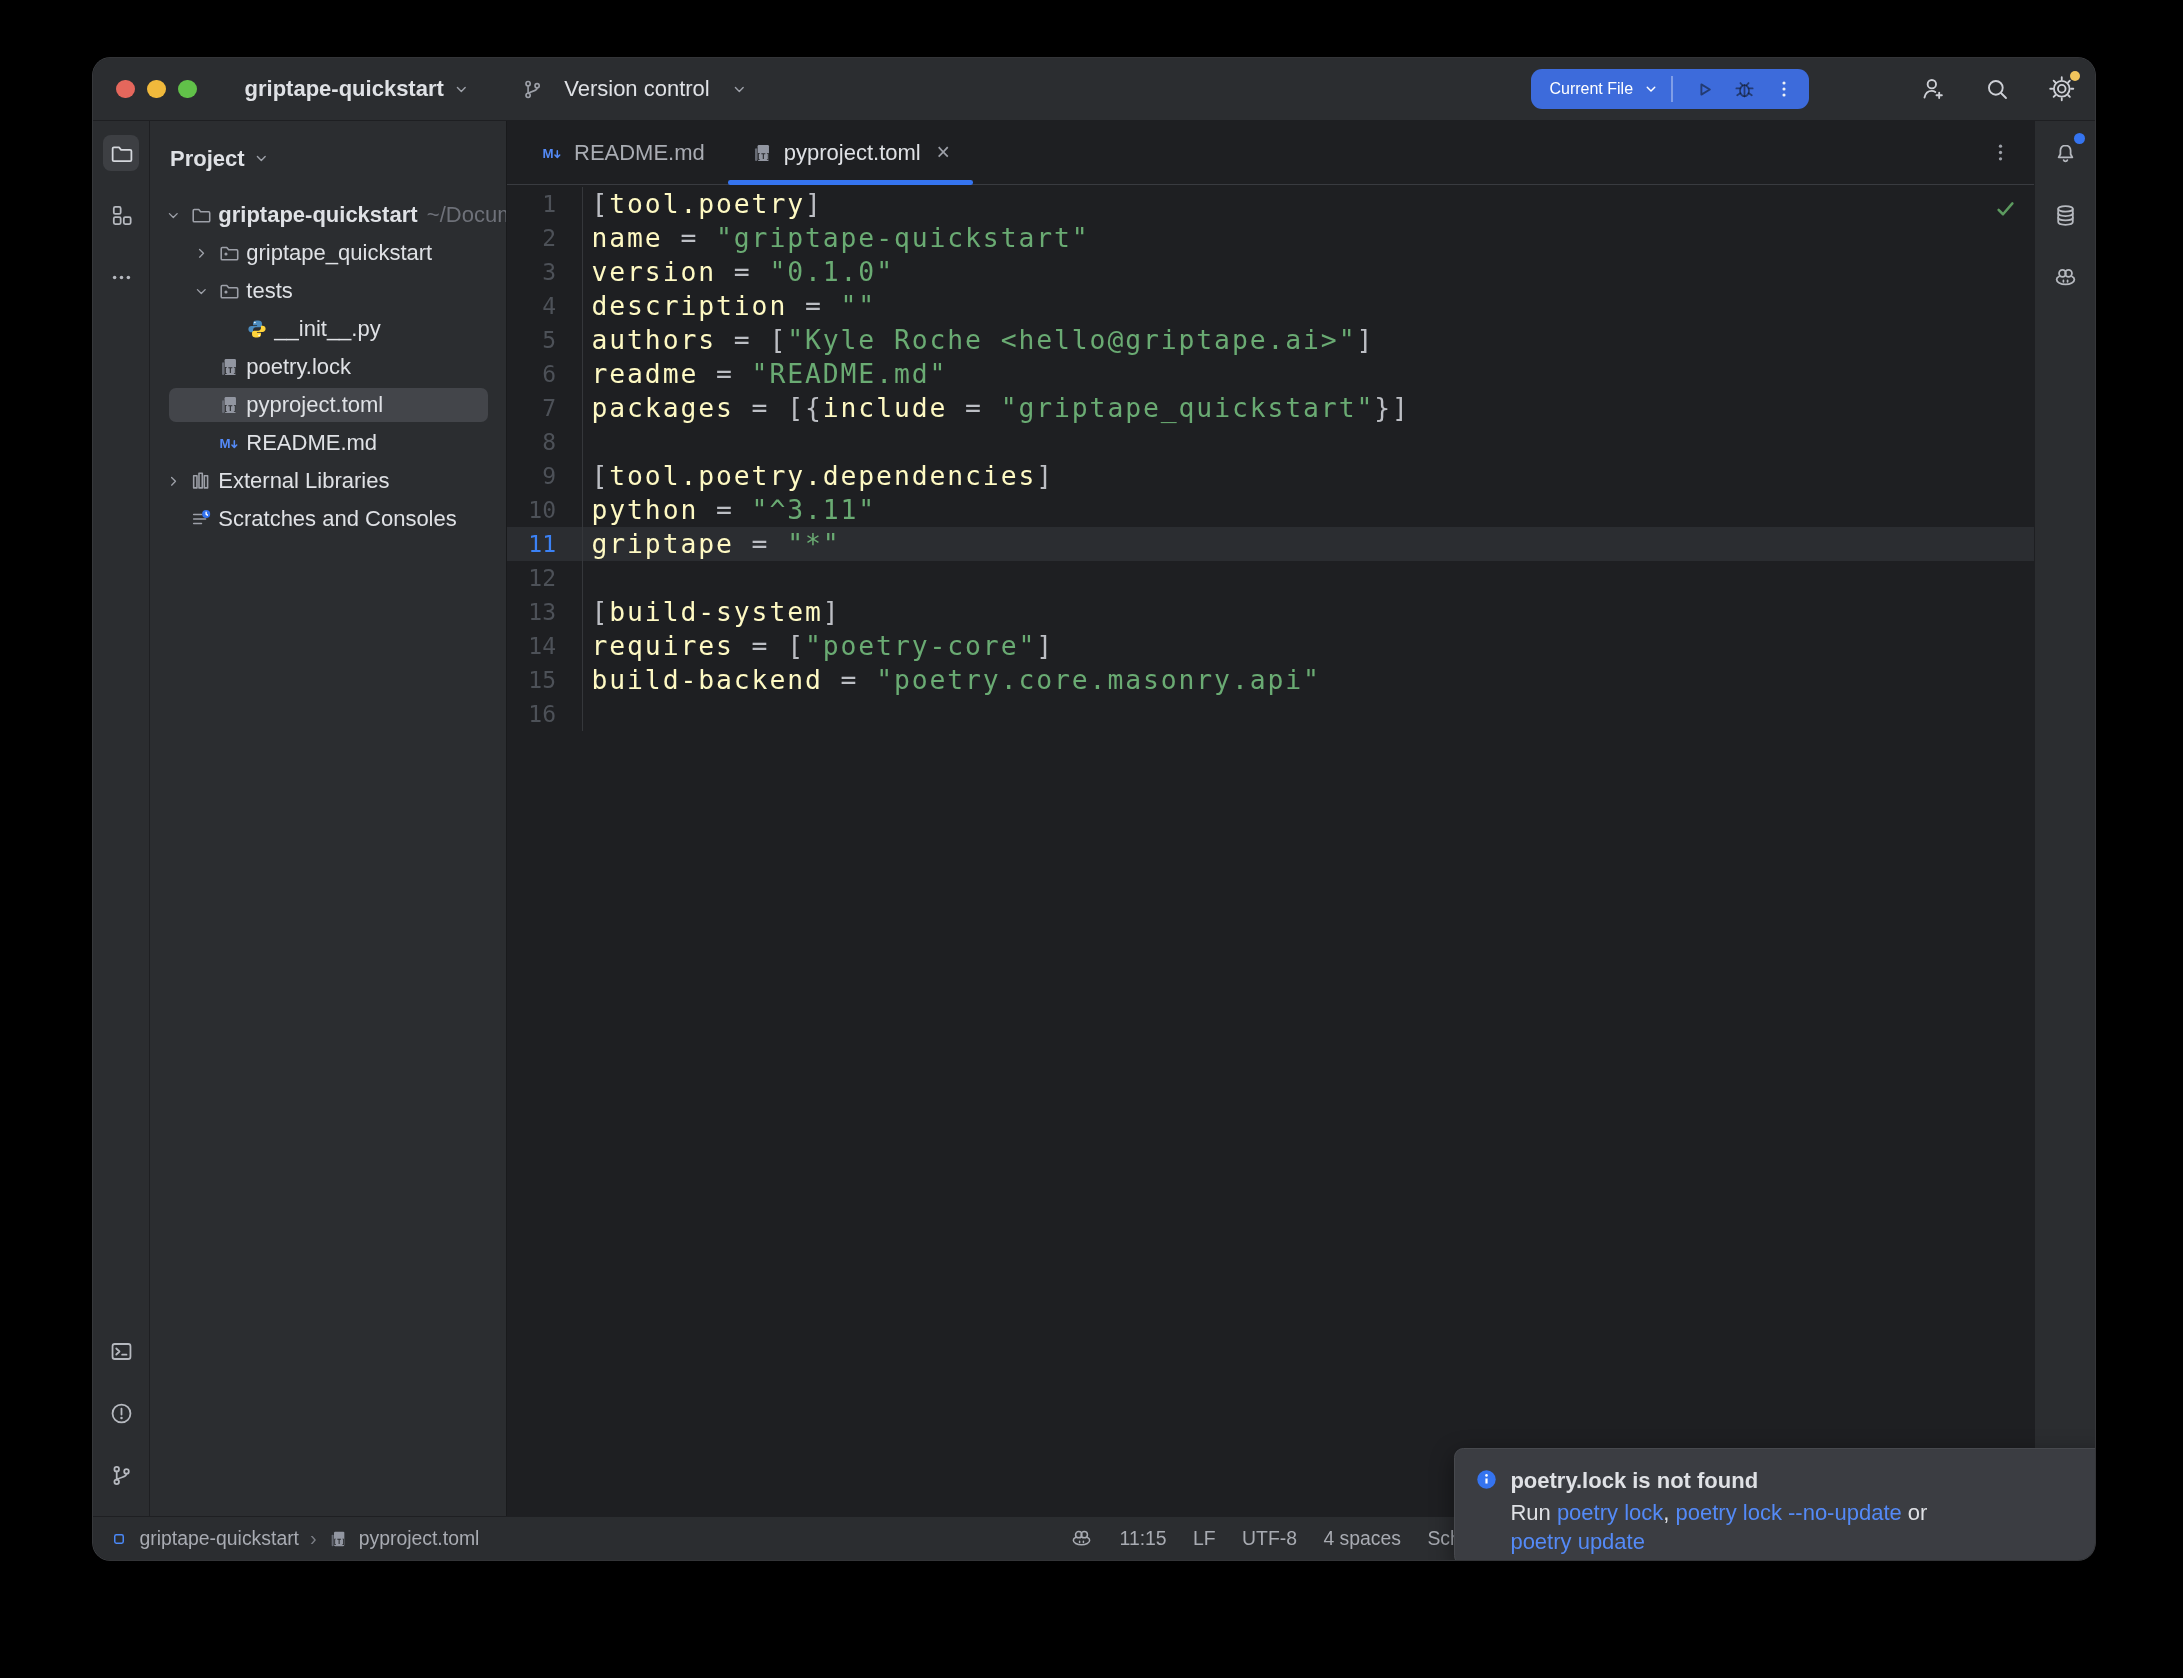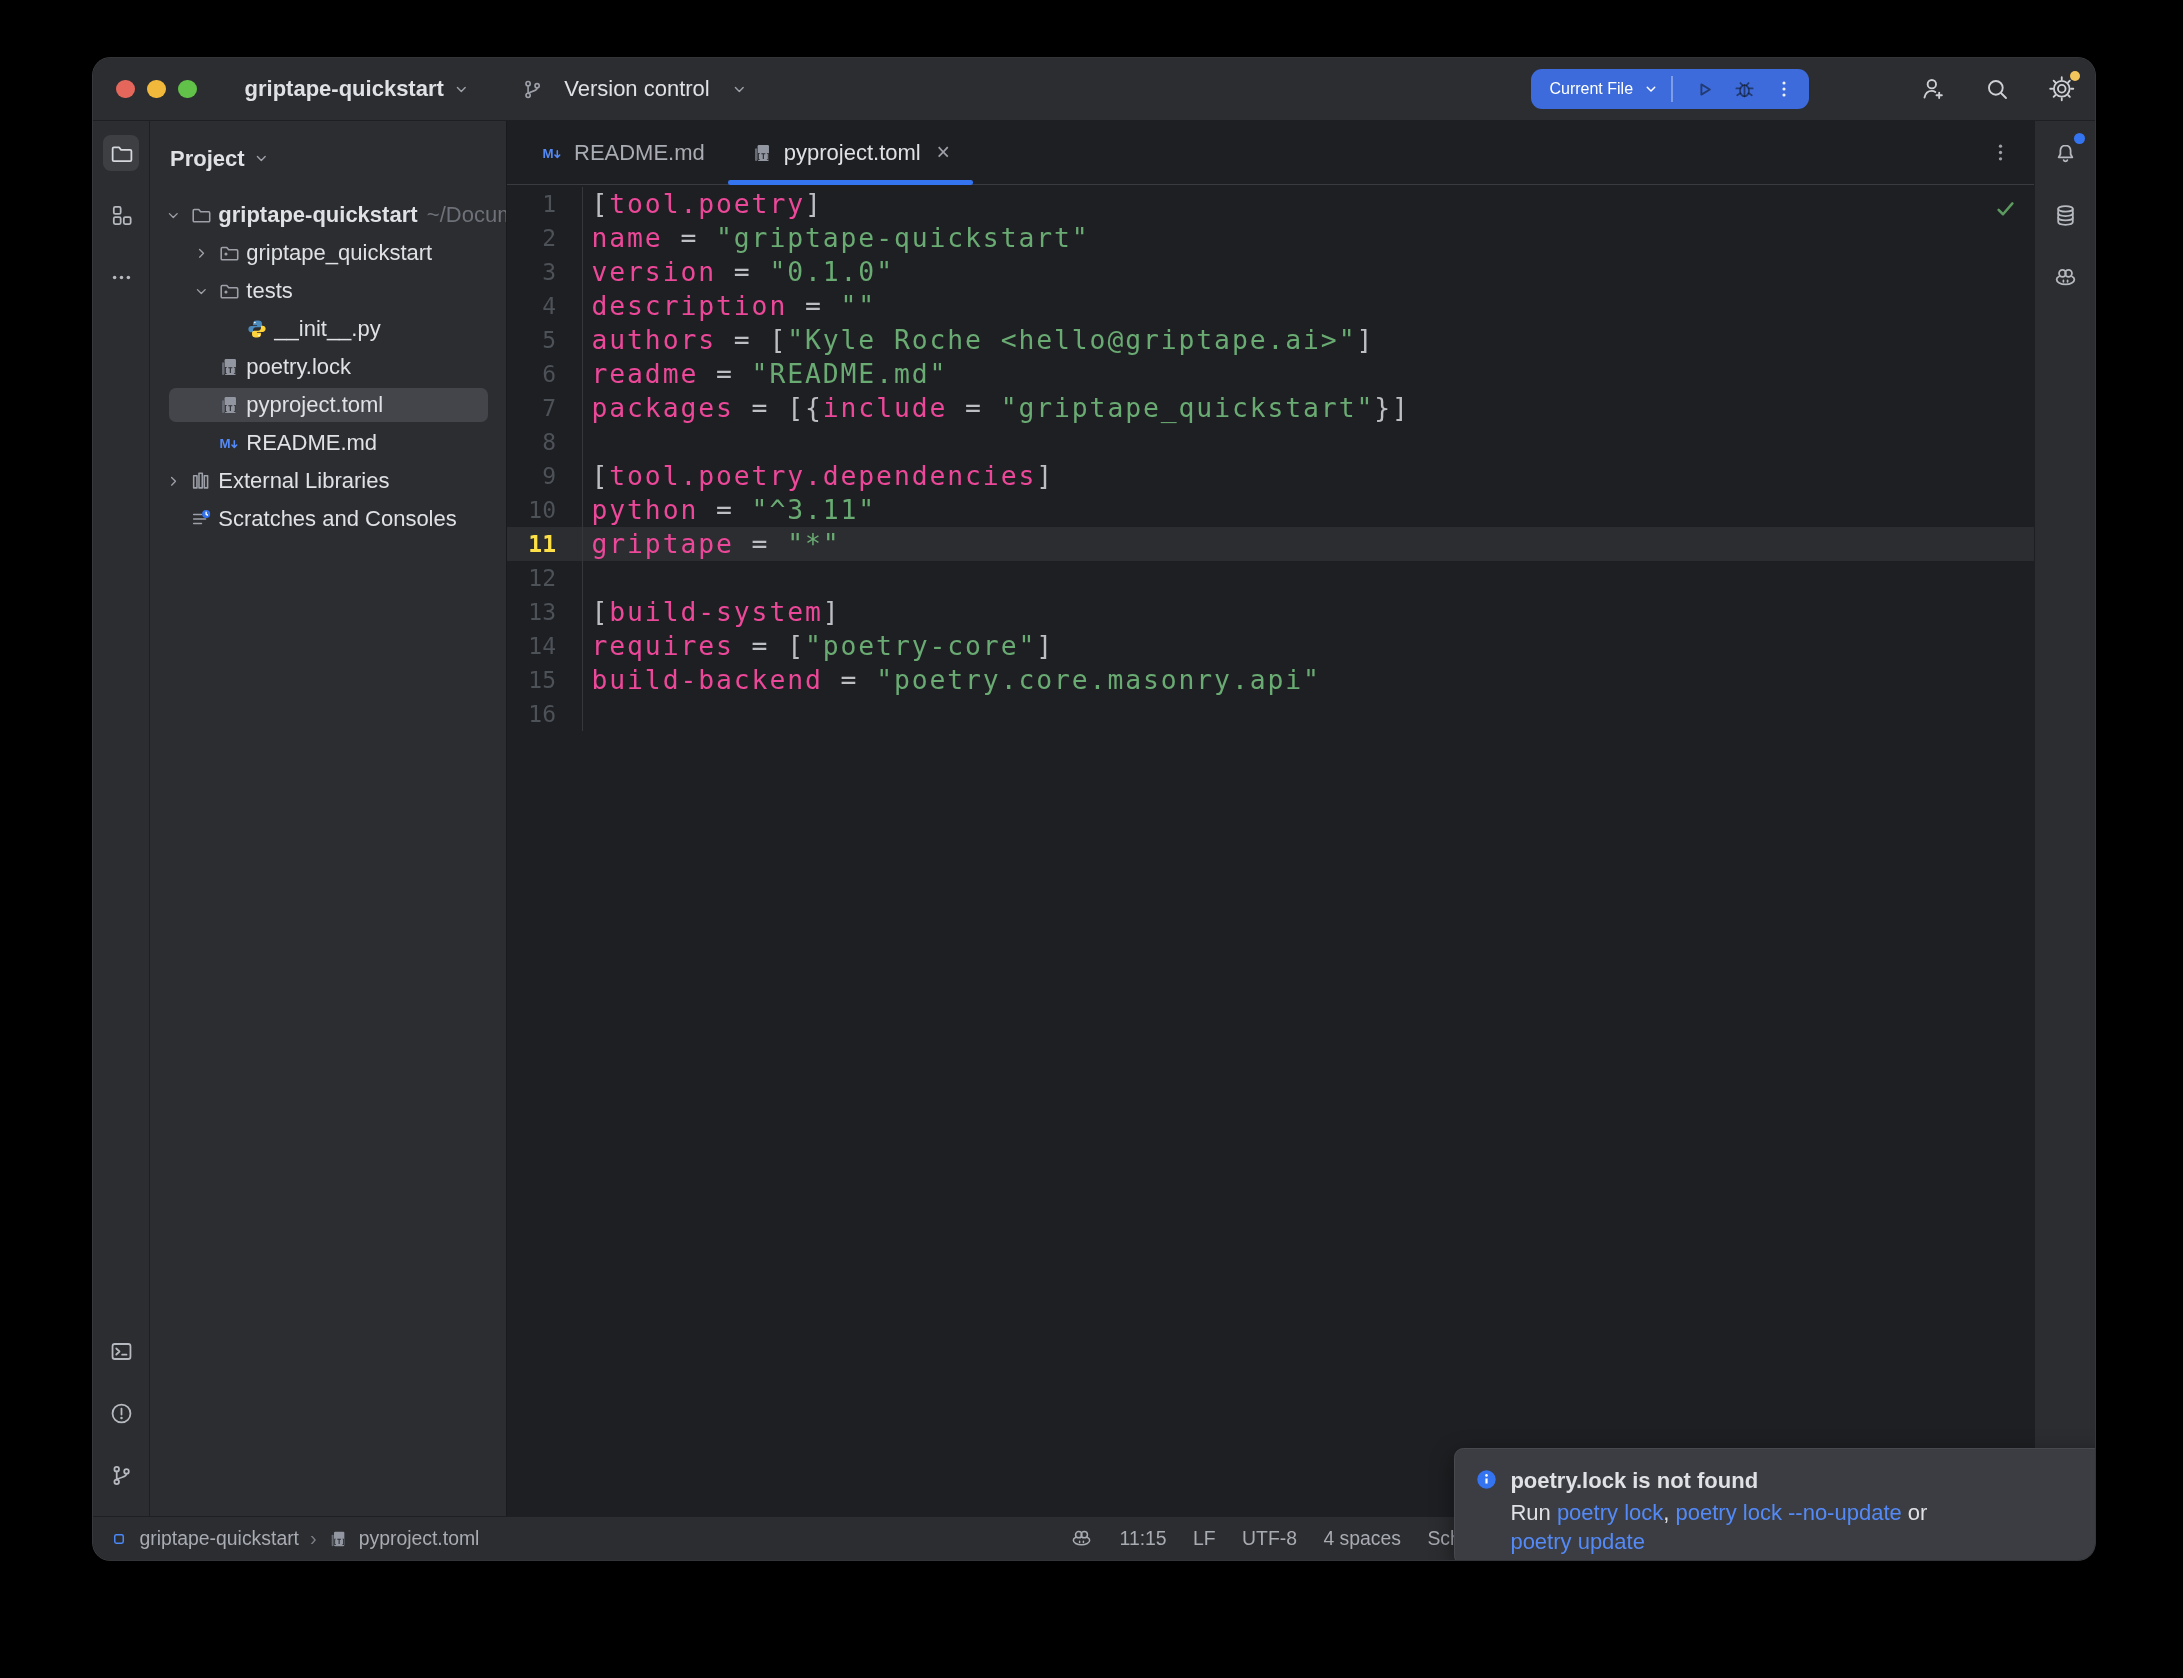--- a/index.html
+++ b/index.html
@@ -72,23 +72,23 @@
   .tabbar-kebab { margin-left:auto; align-self:center; margin-right:22px; color:#9da0a8; cursor:pointer; }
 
   .editor { flex:1; position:relative; overflow:hidden;
     font-family:"DejaVu Sans Mono","Liberation Mono",monospace; }
   .code { padding-top:1.6px; }
   .code-line { height:34px; display:flex; align-items:center; }
   .code-line.current { background:#2b2d31; }
   .gutter-num { width:76px; flex:0 0 auto; text-align:right; padding-right:26px;
     font-size:23px; color:#4d5158; border-right:0.8px solid #35373b; align-self:stretch;
     display:flex; align-items:center; justify-content:flex-end; }
-  .code-line.current .gutter-num { color:#fde047;font-weight:bold; }
+  .code-line.current .gutter-num { color:#3b82f6; }
   .code-text { padding-left:8.5px; font-size:26.4px; letter-spacing:1.9px; white-space:pre; color:#bcbec4; }
-  .tk-k { color:#ec4899; } .tk-s { color:#6aab73; } .tk-p { color:#bcbec4; }
+  .tk-k { color:#fef9c3; } .tk-s { color:#6aab73; } .tk-p { color:#bcbec4; }
   .inspection-check { position:absolute; top:12.4px; right:17px; color:#5c9a5f; }
 
   .right-strip { width:61px; background:#2b2d30; border-left:0.8px solid #1e1f22;
     display:flex; flex-direction:column; align-items:center; padding-top:14px; flex:0 0 auto; }
   .right-strip .strip-btn { margin-bottom:26px; }
   .notif-badge { background:#3574f0; right:-1.6px; top:-1.6px; width:11px; height:11px; }
 
   
   .notification { position:absolute; left:1361px; top:1327px; width:663px; height:117px;
     background:#3b3d42; border:0.8px solid #47494e; border-radius:9.3px;

